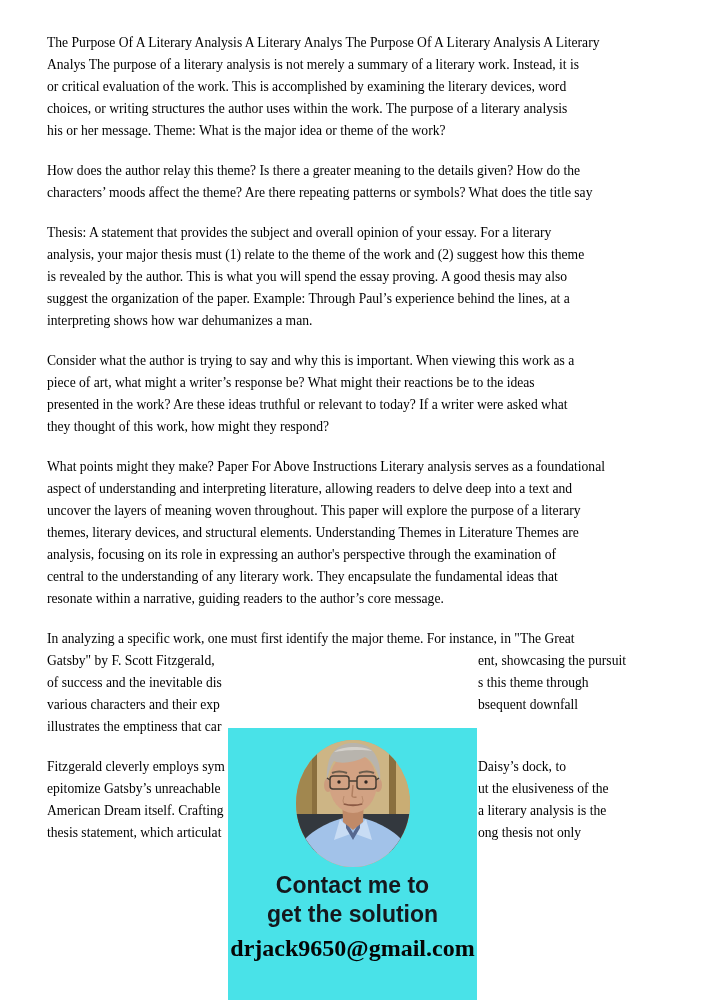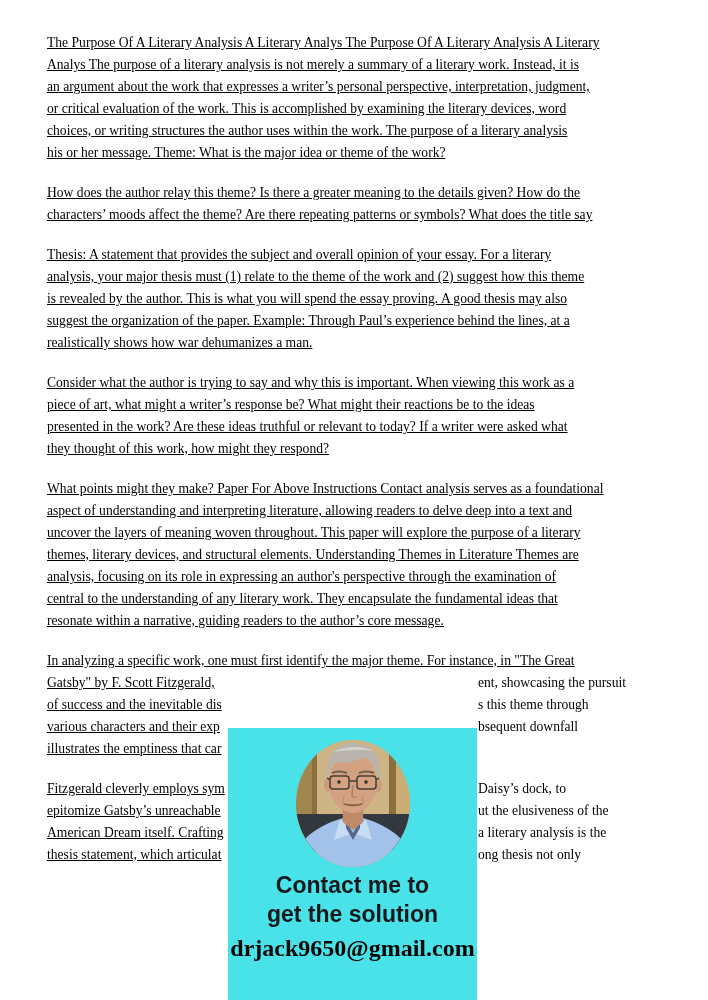--- a/index.html
+++ b/index.html
@@ -20,21 +20,20 @@
     width: 616px;
     color: #000000;
     font-size: 13.6px;
   }
   .paragraph { margin: 0 0 18px 0; }
   .line {
     height: 22px;
     line-height: 22px;
     white-space: nowrap;
     position: relative;
-    text-decoration: underline;
   }
   .frag-right {
     position: absolute;
     left: 431px;
     top: 0;
     text-align: center;
   }
   
   .ad-card {
     position: absolute;
@@ -69,44 +68,43 @@
 </style>
 </head>
 <body>
 
 <div class="page">
 
   <div class="doc-text">
       <div class="paragraph">
         <div class="line">The Purpose Of A Literary Analysis A Literary Analys The Purpose Of A Literary Analysis A Literary</div>
         <div class="line">Analys The purpose of a literary analysis is not merely a summary of a literary work. Instead, it is</div>
-        <div class="line">an argument about the work that expresses a writer’s personal perspective, interpretation, judgment,</div>
         <div class="line">or critical evaluation of the work. This is accomplished by examining the literary devices, word</div>
         <div class="line">choices, or writing structures the author uses within the work. The purpose of a literary analysis</div>
         <div class="line">his or her message. Theme: What is the major idea or theme of the work?</div>
       </div>
       <div class="paragraph">
         <div class="line">How does the author relay this theme? Is there a greater meaning to the details given? How do the</div>
         <div class="line">characters’ moods affect the theme? Are there repeating patterns or symbols? What does the title say</div>
       </div>
       <div class="paragraph">
         <div class="line">Thesis: A statement that provides the subject and overall opinion of your essay. For a literary</div>
         <div class="line">analysis, your major thesis must (1) relate to the theme of the work and (2) suggest how this theme</div>
         <div class="line">is revealed by the author. This is what you will spend the essay proving. A good thesis may also</div>
         <div class="line">suggest the organization of the paper. Example: Through Paul’s experience behind the lines, at a</div>
-        <div class="line">realistically shows how war dehumanizes a man.</div>
+        <div class="line">interpreting shows how war dehumanizes a man.</div>
       </div>
       <div class="paragraph">
         <div class="line">Consider what the author is trying to say and why this is important. When viewing this work as a</div>
         <div class="line">piece of art, what might a writer’s response be? What might their reactions be to the ideas</div>
         <div class="line">presented in the work? Are these ideas truthful or relevant to today? If a writer were asked what</div>
         <div class="line">they thought of this work, how might they respond?</div>
       </div>
       <div class="paragraph">
-        <div class="line">What points might they make? Paper For Above Instructions Contact analysis serves as a foundational</div>
+        <div class="line">What points might they make? Paper For Above Instructions Literary analysis serves as a foundational</div>
         <div class="line">aspect of understanding and interpreting literature, allowing readers to delve deep into a text and</div>
         <div class="line">uncover the layers of meaning woven throughout. This paper will explore the purpose of a literary</div>
         <div class="line">themes, literary devices, and structural elements. Understanding Themes in Literature Themes are</div>
         <div class="line">analysis, focusing on its role in expressing an author's perspective through the examination of</div>
         <div class="line">central to the understanding of any literary work. They encapsulate the fundamental ideas that</div>
         <div class="line">resonate within a narrative, guiding readers to the author’s core message.</div>
       </div>
       <div class="paragraph">
         <div class="line">In analyzing a specific work, one must first identify the major theme. For instance, in "The Great</div>
         <div class="line"><span class="frag-left">Gatsby" by F. Scott Fitzgerald,</span><span class="frag-right">ent, showcasing the pursuit</span></div>

